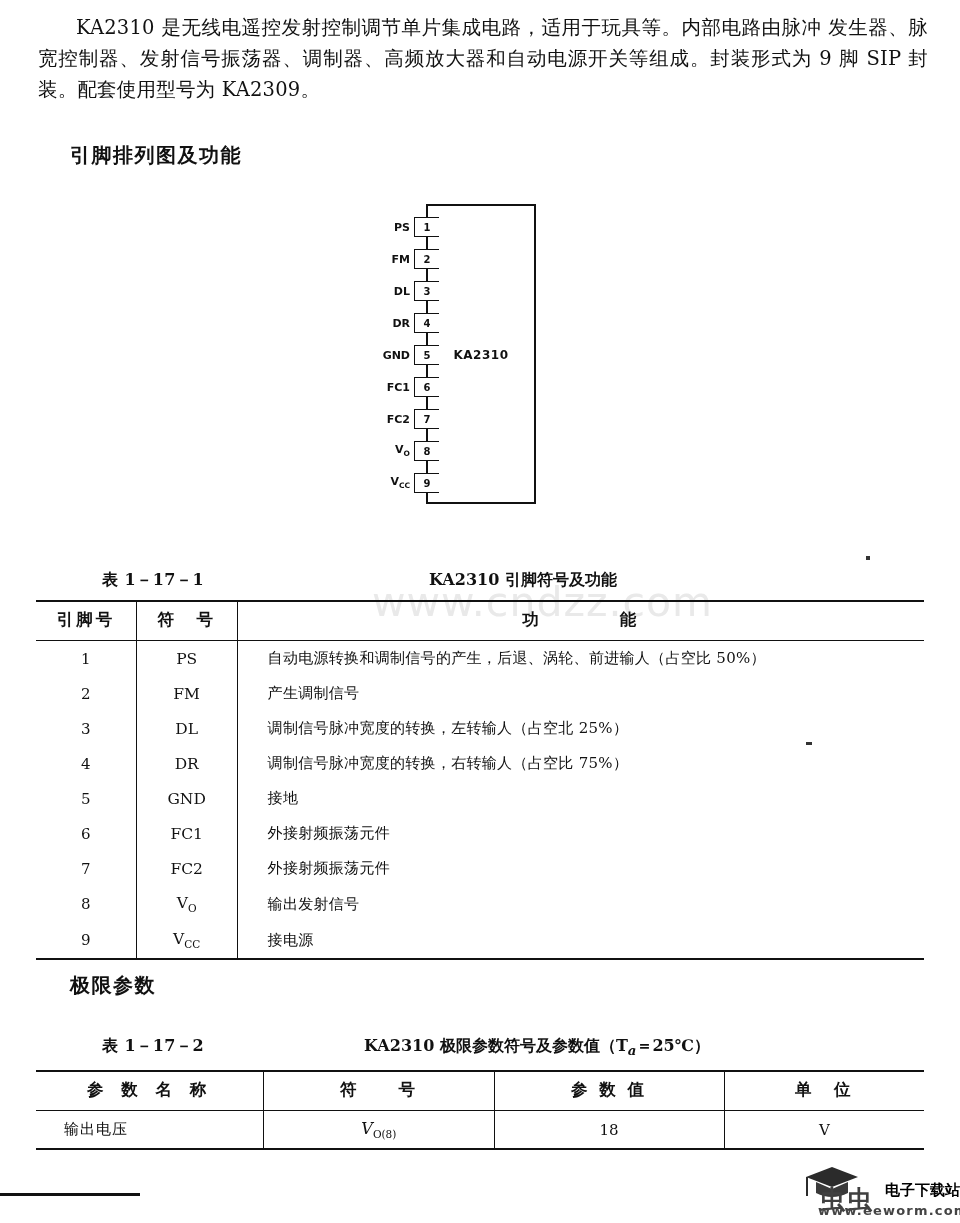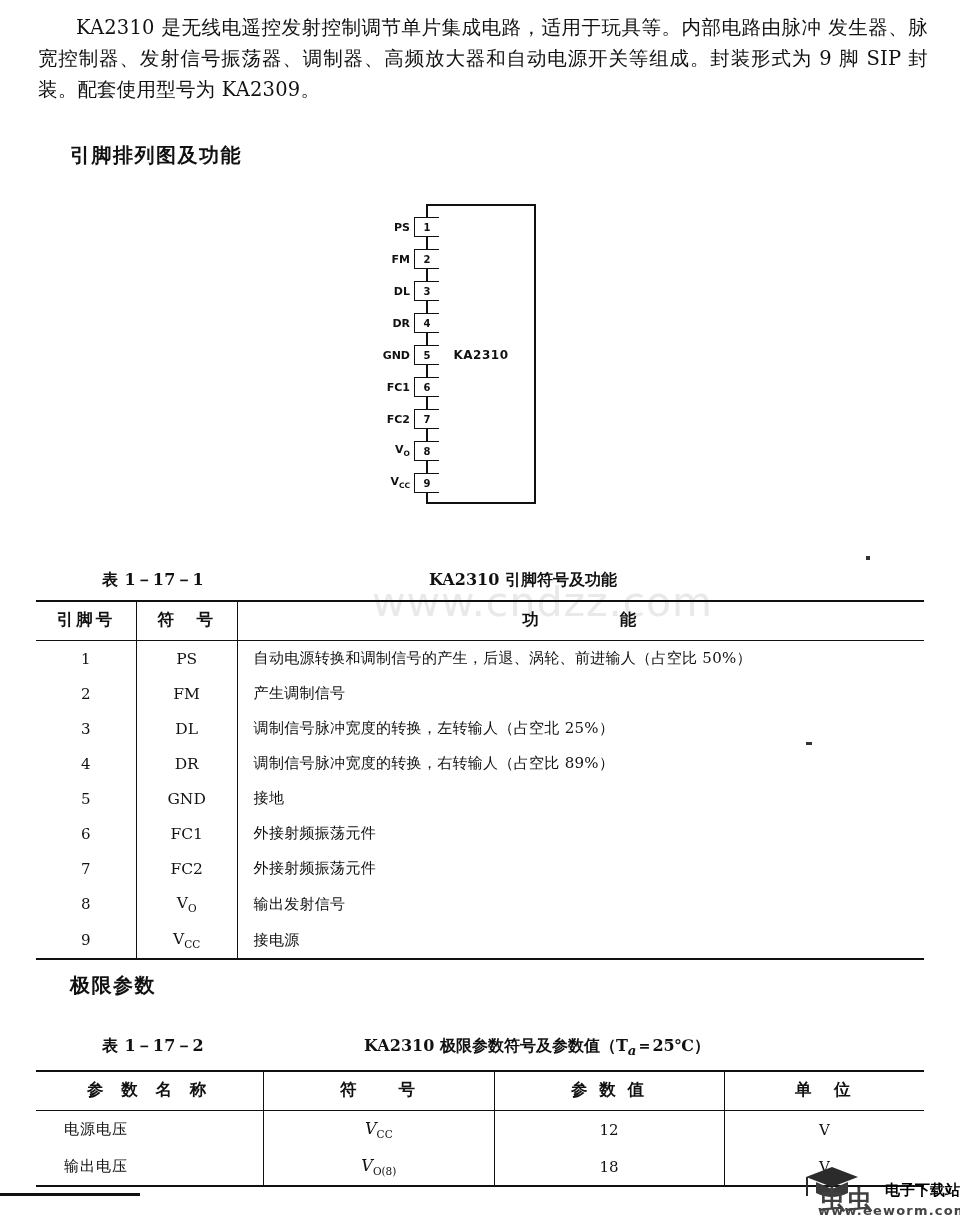--- a/index.html
+++ b/index.html
@@ -165,21 +165,21 @@
   }
   table tbody td {
     font-size: 15px;
     padding: 8px 0 8px 0;
     text-align: center;
     vertical-align: middle;
   }
   table tbody tr:last-child td { border-bottom: 2.4px solid #111; }
   .tbl-top { border-top: 2.4px solid #111; }
   .vline { border-left: 1.6px solid #111; }
-  td.fn, th.fn { text-align: left; padding-left: 16px; letter-spacing: 0.3px; }
+  td.fn, th.fn { text-align: left; padding-left: 30px; letter-spacing: 0.3px; }
   td.sym { font-size: 15.5px; }
   td.sym sub { font-size: 10.5px; }
   td.num { font-size: 15px; }
   td.pname { text-align: left; padding-left: 28px; font-size: 15px; letter-spacing: 1px; }
   td.symi { font-style: italic; font-size: 16px; }
   td.symi sub { font-style: normal; font-size: 10.5px; }
   th.sp3 { letter-spacing: 6px; }
 
   
   .wm-faint {
@@ -330,21 +330,21 @@
           <td class="vline fn">产生调制信号</td>
         </tr>
         <tr>
           <td>3</td>
           <td class="vline sym">DL</td>
           <td class="vline fn">调制信号脉冲宽度的转换，左转输人（占空北 25%）</td>
         </tr>
         <tr>
           <td>4</td>
           <td class="vline sym">DR</td>
-          <td class="vline fn">调制信号脉冲宽度的转换，右转输人（占空比 89%）</td>
+          <td class="vline fn">调制信号脉冲宽度的转换，右转输人（占空比 75%）</td>
         </tr>
         <tr>
           <td>5</td>
           <td class="vline sym">GND</td>
           <td class="vline fn">接地</td>
         </tr>
         <tr>
           <td>6</td>
           <td class="vline sym">FC1</td>
           <td class="vline fn">外接射频振荡元件</td>
@@ -378,26 +378,20 @@
     <thead>
       <tr class="tbl-top">
         <th class="sp3" style="width:228px">参 数 名 称</th>
         <th class="vline" style="width:230px">符　　号</th>
         <th class="vline" style="width:230px">参 数 值</th>
         <th class="vline" style="width:200px">单　位</th>
       </tr>
     </thead>
     <tbody id="table-limits-body">
         <tr>
-          <td class="pname">电源电压</td>
-          <td class="vline symi">V<sub>CC</sub></td>
-          <td class="vline num">12</td>
-          <td class="vline num">V</td>
-        </tr>
-        <tr>
           <td class="pname">输出电压</td>
           <td class="vline symi">V<sub>O(8)</sub></td>
           <td class="vline num">18</td>
           <td class="vline num">V</td>
         </tr>
       </tbody>
   </table>
 
   <div class="wm-corner">
     <svg class="wm-cap" width="60" height="40" viewBox="0 0 60 40">

